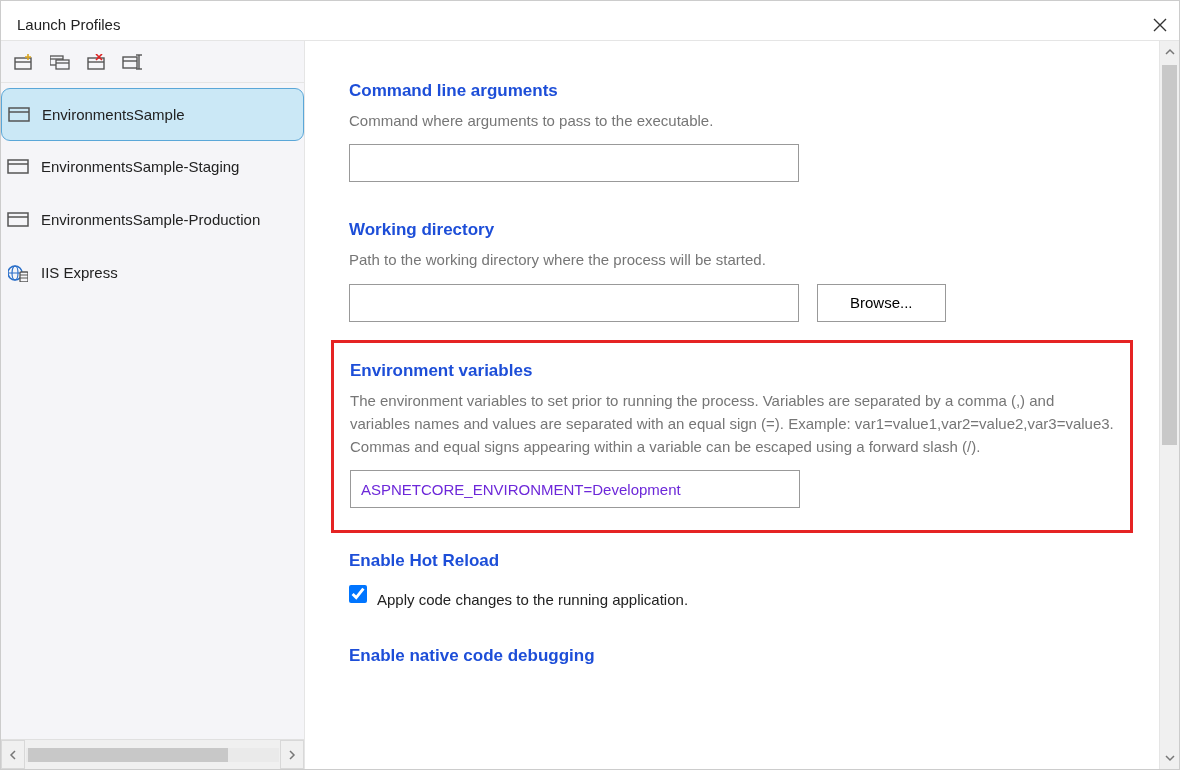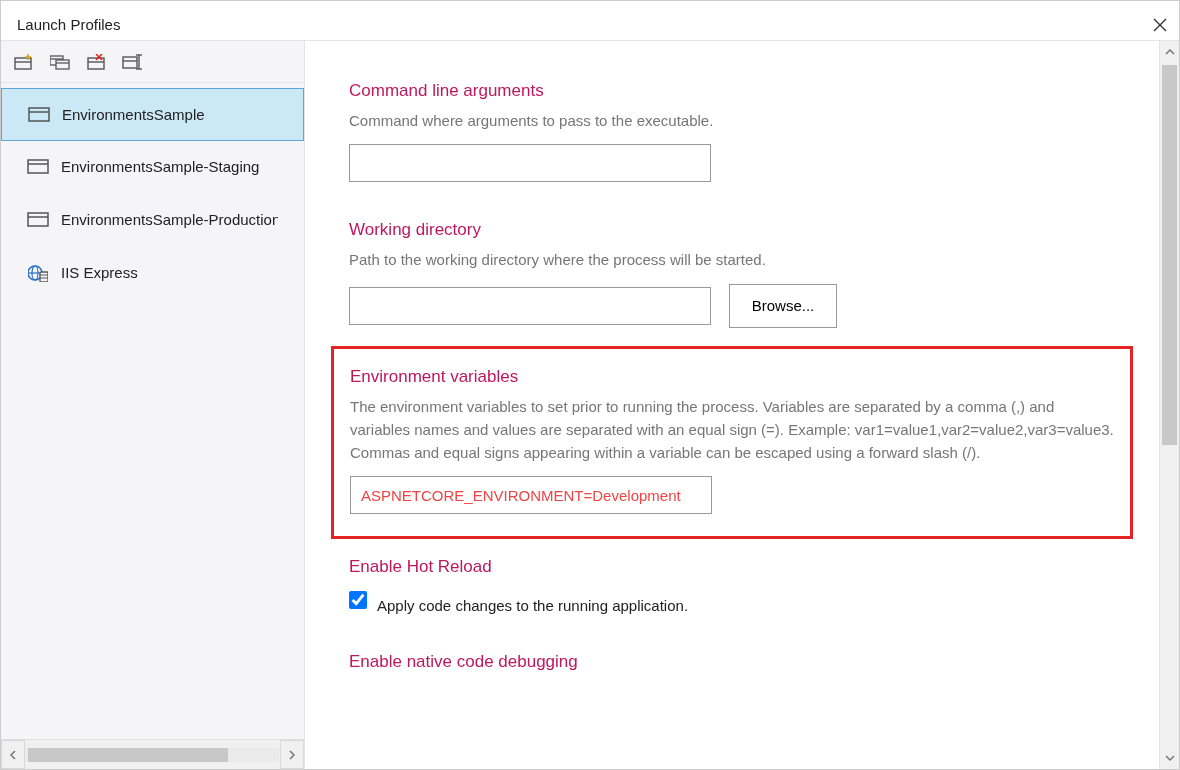--- a/index.html
+++ b/index.html
@@ -57,25 +57,26 @@
 }
 .profile-list {
   flex: 1;
   padding-top: 6px;
   overflow: hidden;
 }
 .profile-item {
   height: 53px;
   display: flex;
   align-items: center;
-  padding: 0 26px;
+  padding: 0 6px;
   gap: 12px;
   cursor: pointer;
   white-space: nowrap;
   overflow: hidden;
+  border-radius: 9px;
 }
 .profile-item.selected {
   background: #cbe8f6;
   border: 1px solid #5aa7d8;
   margin: -1px 0;
 }
 .profile-item .picon {
   width: 22px; height: 16px;
   flex-shrink: 0;
   display: flex; align-items: center; justify-content: center;
@@ -119,52 +120,52 @@
 .content {
   flex: 1;
   padding: 40px 44px 10px 44px;
   overflow: hidden;
 }
 .section {
   margin-bottom: 38px;
 }
 .section h3 {
   font-size: 17px;
-  font-weight: 400;
-  color: #be185d;
+  font-weight: 700;
+  color: #1d4ed8;
   margin-bottom: 8px;
 }
 .section .desc {
   font-size: 15px;
   color: #767676;
   line-height: 1.55;
   margin-bottom: 12px;
 }
 .field-row {
   display: flex;
   gap: 18px;
   align-items: center;
 }
 input[type=text].vsin {
   height: 38px;
-  width: 362px;
+  width: 450px;
   border: 1px solid #999;
   padding: 0 10px;
   font-size: 15px;
   font-family: inherit;
-  color: #ef4444;
+  color: #6d28d9;
 }
 button.vsbtn {
-  height: 44px;
+  height: 38px;
   min-width: 108px;
   border: 1px solid #999;
   background: #fff;
   font-size: 15px;
   cursor: pointer;
-  padding: 0 12px;
+  padding: 0 32px;
 }
 .highlight {
   border: 3px solid #e52323;
   padding: 18px 16px 22px 16px;
   margin: -20px -18px 18px -18px;
 }
 .checkbox-row {
   display: flex;
   align-items: center;
   gap: 10px;

